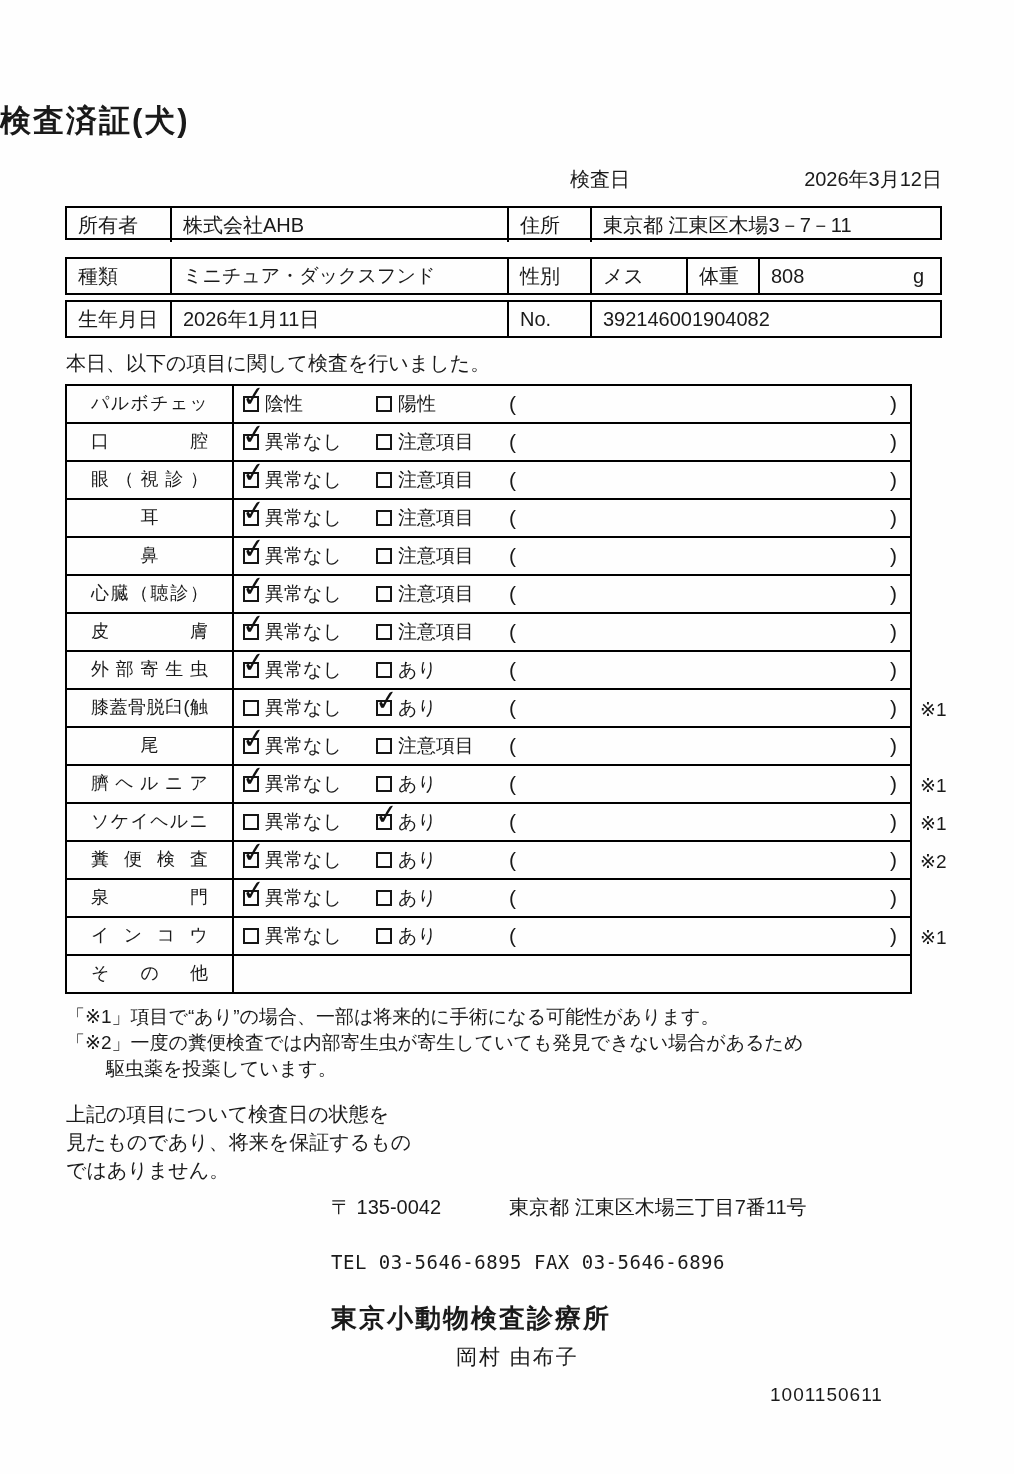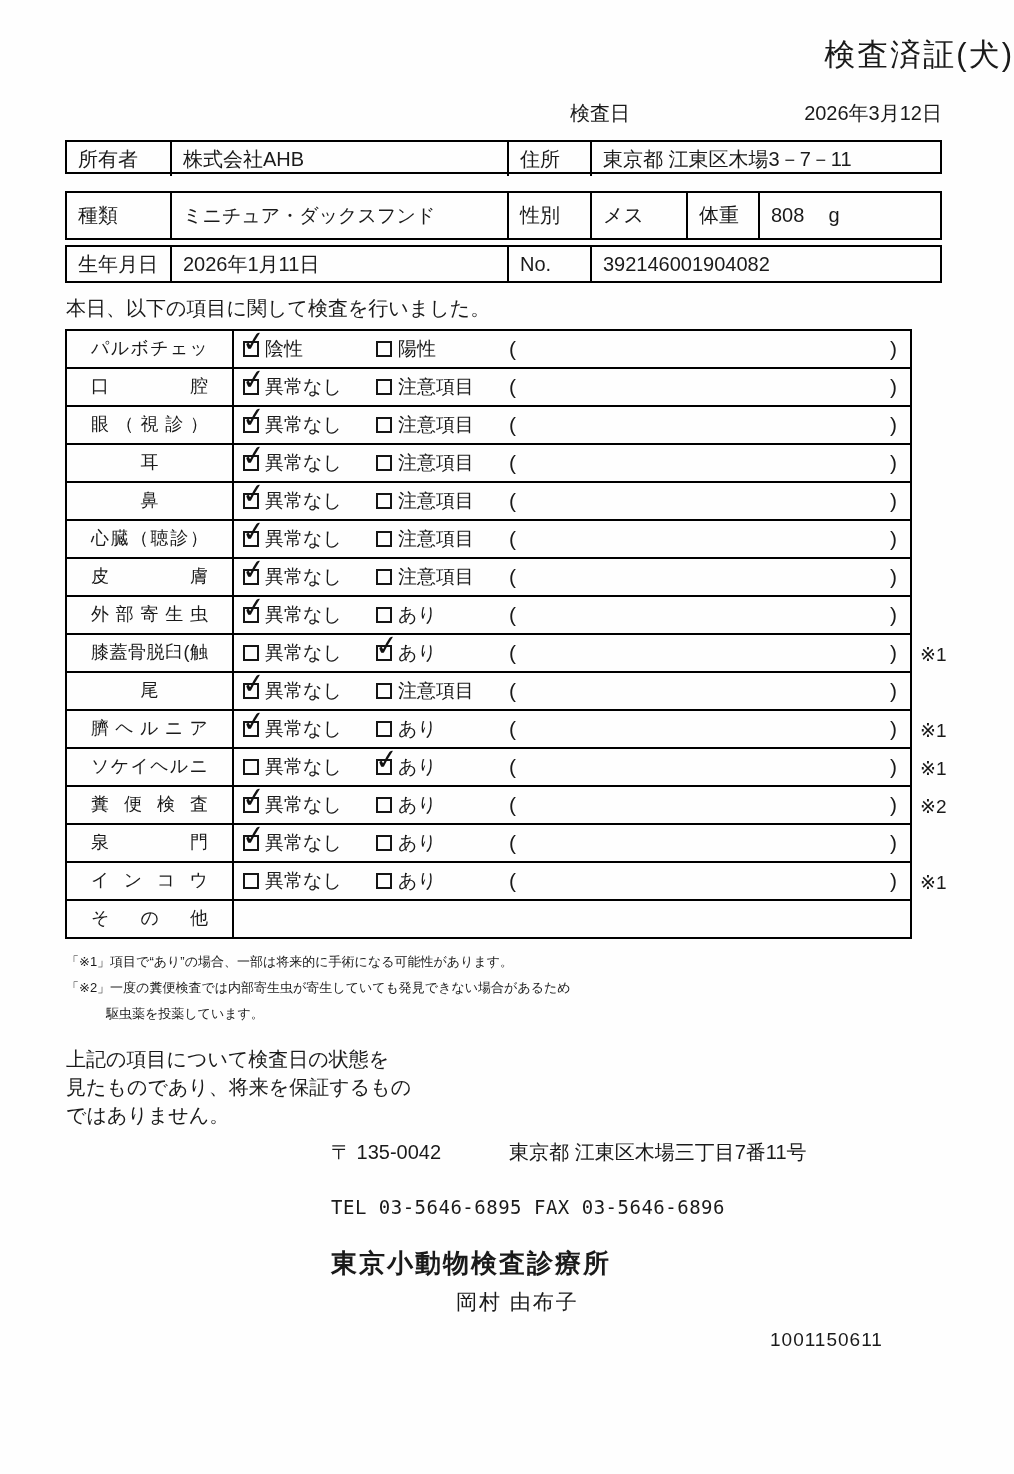--- a/index.html
+++ b/index.html
@@ -2,54 +2,54 @@
 <html><head>
 <meta charset="utf-8">
 <style>
   html,body{margin:0;padding:0}
   body{background:#ffffff}
   .page{
     width:1014px;height:1474px;background:#fefefe;color:#1a1a1a;
     font-family:"Liberation Sans","DejaVu Sans",sans-serif;
     position:relative;overflow:hidden;
   }
-  .title{padding-top:34px;text-align:right;font-size:31px;font-weight:400;letter-spacing:2px}
+  .title{padding-top:100px;text-align:left;font-size:31px;font-weight:700;letter-spacing:2px}
 
   .date-row{display:flex;margin:24px 72px 0 570px;font-size:20px}
   .date-row .date-val{margin-left:auto}
 
   .tbl{display:grid;width:877px;border:2px solid #000;margin-left:65px;box-sizing:border-box}
   .tbl .cell{border-left:2px solid #000;display:flex;align-items:center;padding:17px 11px;font-size:20px;overflow:hidden;white-space:nowrap}
   .tbl .cell:first-child{border-left:none}
   .t-owner{grid-template-columns:103px 337px 83px 1fr;height:34px;margin-top:13px}
-  .t-pet1{grid-template-columns:103px 337px 83px 96px 72px 1fr;height:49px;margin-top:17px}
+  .t-pet1{grid-template-columns:103px 337px 83px 96px 72px 1fr;height:38px;margin-top:17px}
   .t-pet2{grid-template-columns:103px 337px 83px 1fr;height:38px;margin-top:5px}
   .cell.breed{font-size:19px}
-  .cell.weight{justify-content:flex-start;padding-right:16px}
+  .cell.weight{justify-content:space-between;padding-right:16px}
   .cell.weight .unit{margin-left:24px}
 
   .intro{margin:12px 0 7px 66px;font-size:20px}
 
   .itable{margin-left:65px}
   .irow{display:flex;align-items:stretch}
   .row-box{display:flex;width:847px;box-sizing:border-box;border-left:2px solid #000;border-right:2px solid #000;border-bottom:2px solid #000;height:38px}
   .irow:first-child .row-box{border-top:2px solid #000;height:40px}
   .cell-item{width:167px;box-sizing:border-box;border-right:2px solid #000;padding:0 24px;font-size:18px;line-height:35px;text-align:justify;text-align-last:justify;overflow:hidden}
   .cell-item.center{text-align:center;text-align-last:center}
   .cell-rest{flex:1;display:flex;align-items:center;padding-left:9px;font-size:19px}
   .opt{display:flex;align-items:center;width:133px}
   .cb{width:16px;height:16px;box-sizing:border-box;border:2px solid #151515;margin-right:6px;position:relative;flex:none}
   .tick{position:absolute;left:-3px;top:-15px;font-size:28px;font-weight:700;line-height:1;transform:rotate(-6deg);color:#111}
   .po,.pc{font-size:21px}
   .spacer{flex:1}
   .pc{margin-right:13px}
   .rmark{width:52px;display:flex;align-items:center;padding-left:8px;font-size:19px}
   .no-opts .opt,.no-opts .po,.no-opts .pc{visibility:hidden}
 
-  .notes{margin:10px 0 0 66px;font-size:13px;line-height:26px}
+  .notes{margin:10px 0 0 66px;font-size:19px;line-height:26px}
   .notes .indent{padding-left:40px}
 
   .bottom-row{display:flex;align-items:center;margin:18px 72px 0 66px}
   .disclaimer{font-size:20px;line-height:28px;font-weight:400}
   .stamp{margin-left:auto;margin-right:108px;font-size:30px;letter-spacing:13px;font-weight:500;white-space:nowrap}
 
   .f-postal{display:flex;gap:68px;margin:10px 0 0 331px;font-size:20px}
   .f-tel{margin:30px 0 0 331px;font-size:19px;font-family:"DejaVu Sans Mono","Liberation Mono",monospace;letter-spacing:.5px}
   .f-clinic{margin:28px 0 0 331px;font-size:26px;letter-spacing:2px;font-weight:700}
   .f-person{margin:7px 0 0 456px;font-size:21px;letter-spacing:2px}

